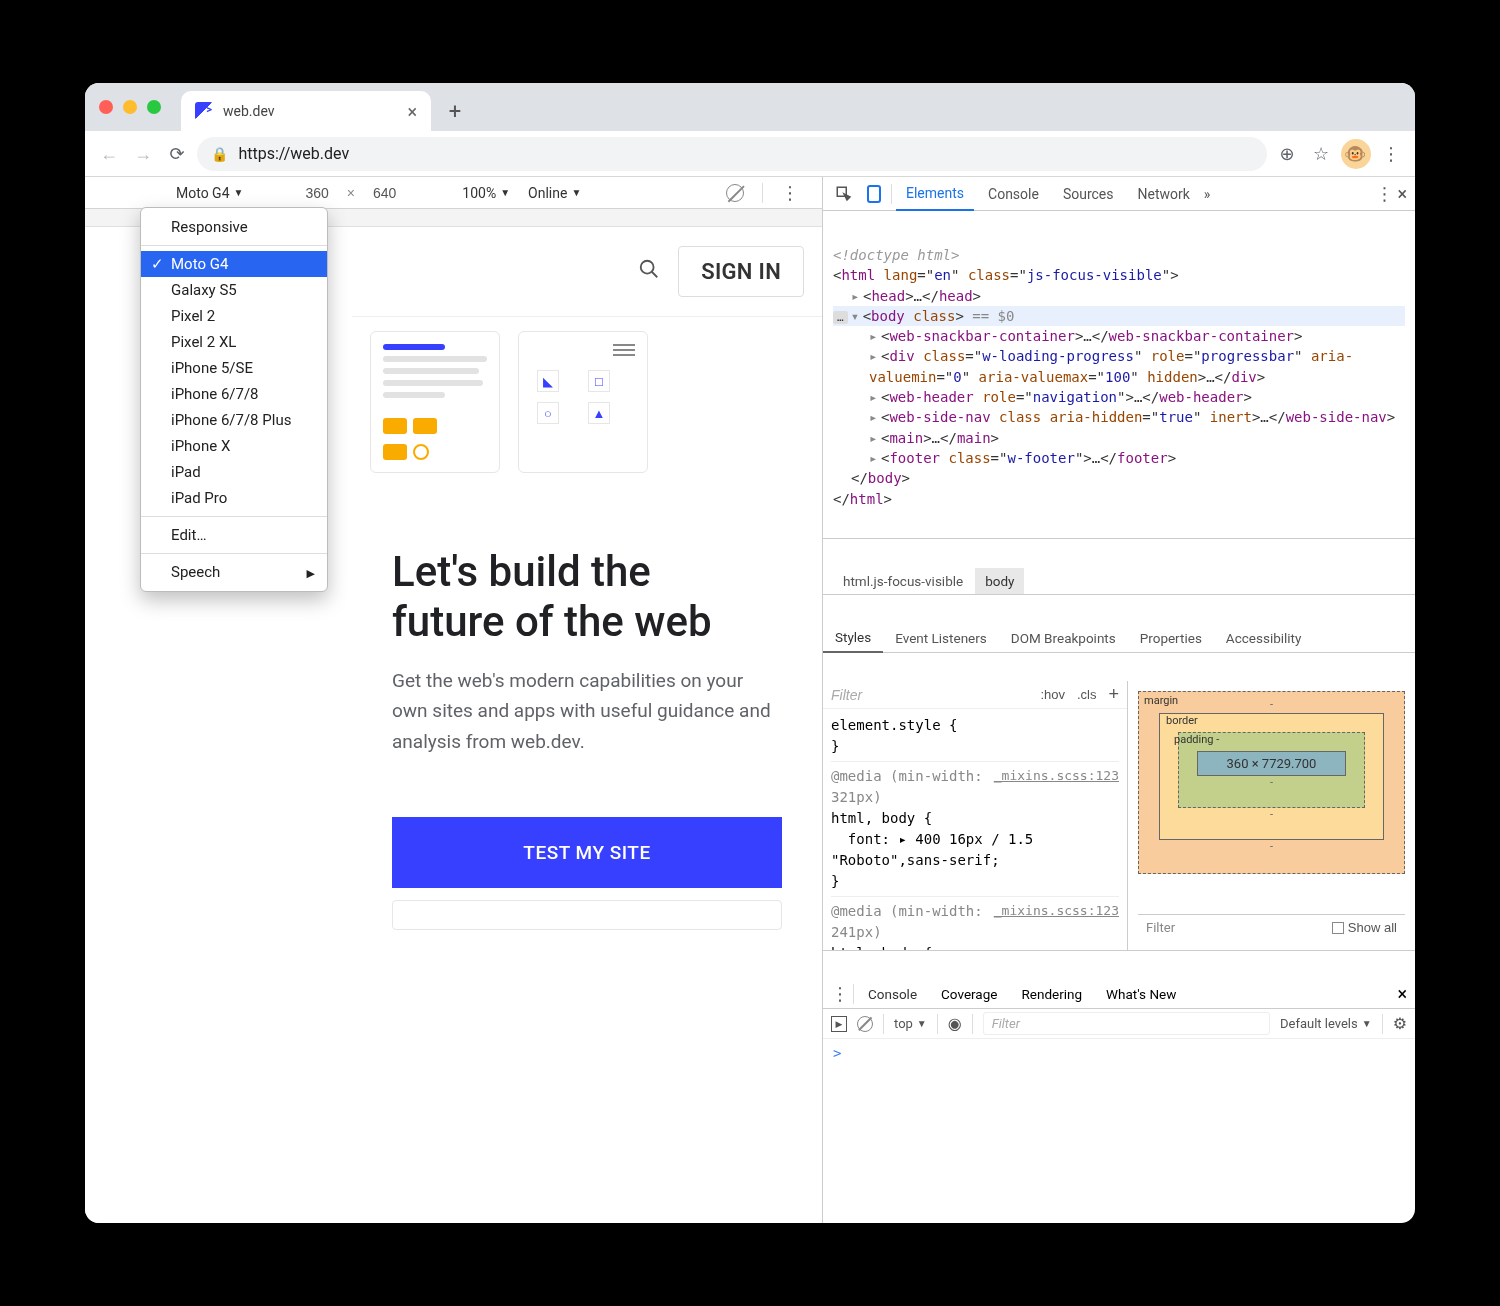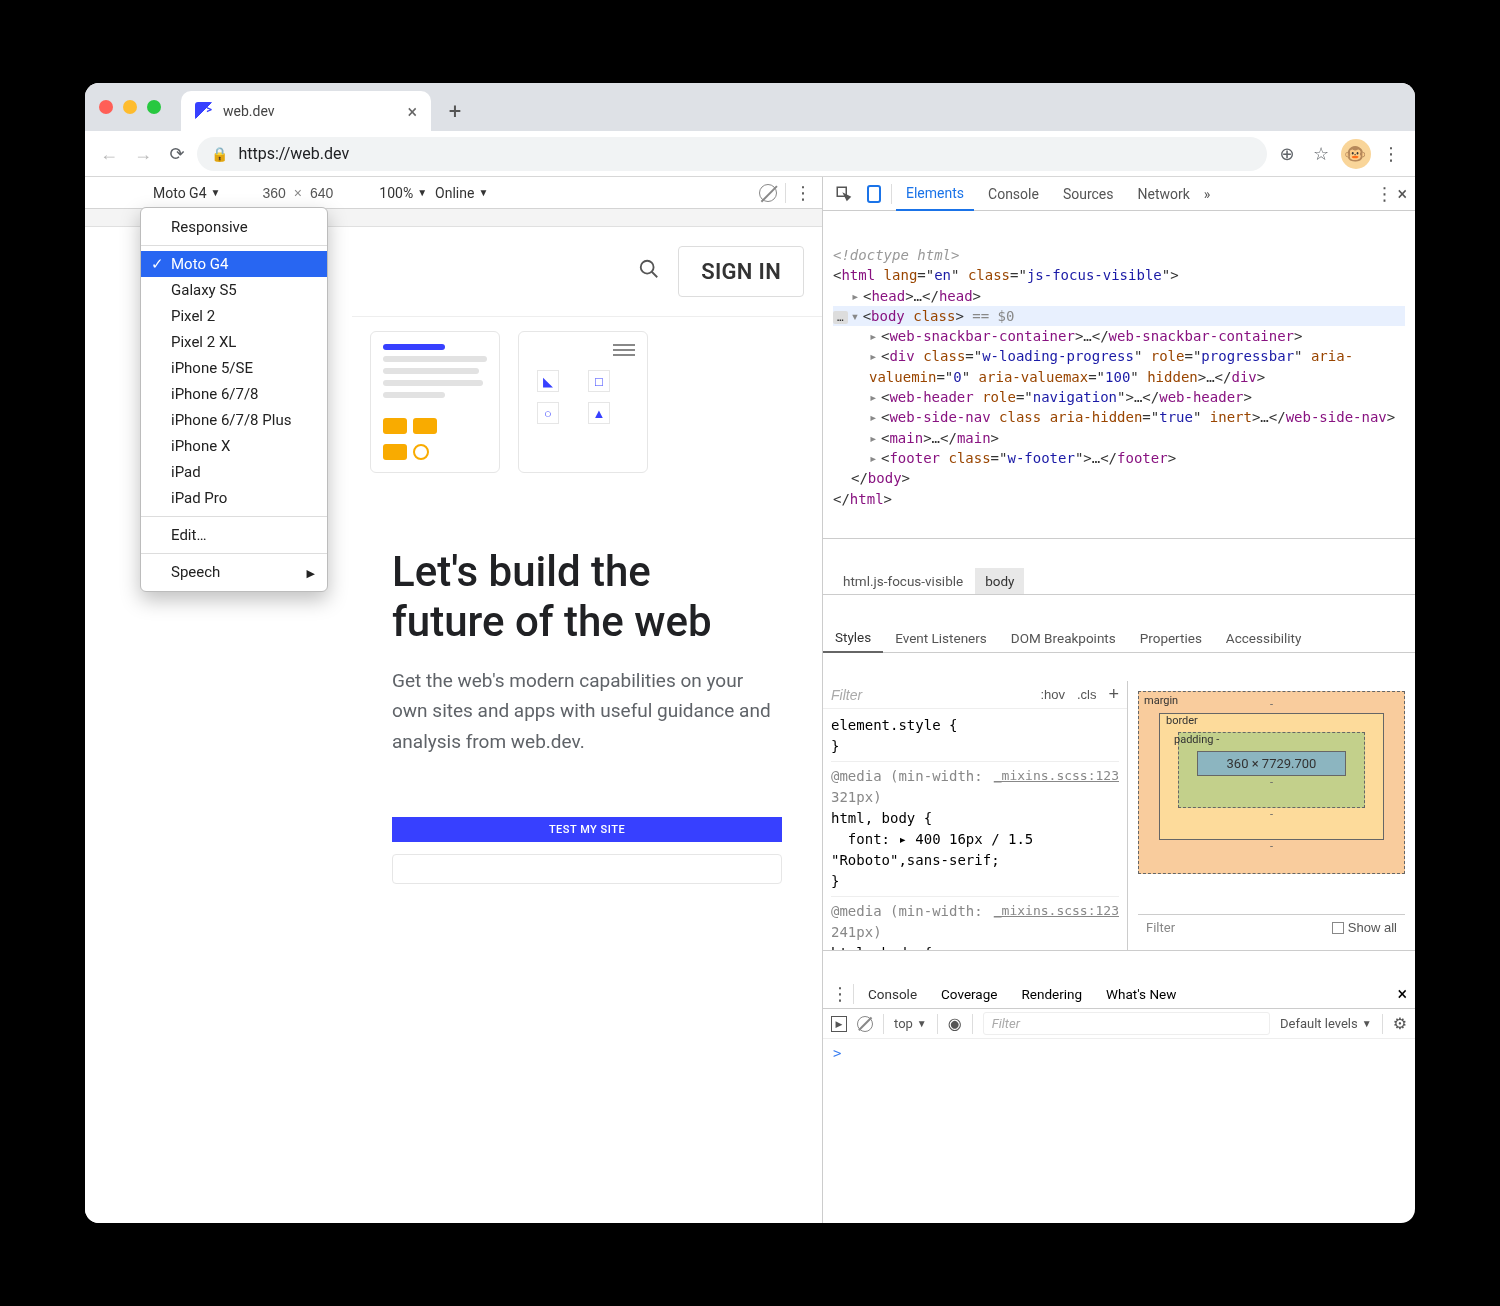--- a/index.html
+++ b/index.html
@@ -83,22 +83,22 @@
 
 .split { flex:1; display:flex; min-height:0; }
 .left { width: 738px; display:flex; flex-direction:column; border-right:1px solid #ccc; }
 .right { flex:1; display:flex; flex-direction:column; min-width:0;gap:28px;}
 
 .devicebar {
   height: 32px;
   border-bottom: 1px solid #d4d4d4;
   display:flex;
   align-items:center;
-  gap: 8px;
-  padding: 0 10px;
+  gap: 18px;
+  padding: 0 23px;
   font-size: 14px;
   color:#333;
   position: relative;
   background:#fff;
 }
 .sel { display:flex;align-items:center;gap:4px;cursor:pointer;}
 .tri { font-size:10px; }
 .dim { color:#555; font-family: sans-serif; font-size:14px; }
 .dim-x { color:#888; }
 .dev-spacer { flex:1; }
@@ -143,21 +143,21 @@
 .card { border:1px solid #e6e6e6; border-radius:6px; padding:12px; width:130px; }
 .lines { display:flex; flex-direction:column; gap:6px;}
 .line { height:6px; border-radius:3px;}
 .line.blue { width:62px; background:#3740ff; }
 .line.gray { background:#e2e2e2;}
 .shapes { display:grid; grid-template-columns: 1fr 1fr; gap:10px; padding:6px;}
 .shape { width:22px; height:22px; border:1px solid #e6e6e6; display:flex;align-items:center;justify-content:center; font-size:13px;}
 .hero { padding: 60px 40px 20px 40px; }
 .hero h1 { font-size:42px; font-weight:500; color:#202124; line-height:1.2;}
 .hero p { font-size:19px; color:#5f6368; margin-top:18px; line-height:1.6;}
-.cta { margin:40px 40px 10px 40px; background:#3740ff; color:#fff; text-align:center; padding:6px; font-size:11px; letter-spacing:0.5px; font-weight:500;}
+.cta { margin:40px 40px 10px 40px; background:#3740ff; color:#fff; text-align:center; padding:24px; font-size:19px; letter-spacing:0.5px; font-weight:500;}
 .below-cta { margin: 12px 40px; height:30px; border:1px solid #e6e6e6; border-radius:4px;}
 
 .dt-tabs {
   height: 34px; border-bottom:1px solid #ccc; display:flex; align-items:center; padding:0 8px; gap:4px; font-size:14px; color:#555;
 }
 .dt-icon { width:26px;height:26px;display:flex;align-items:center;justify-content:center; color:#555;}
 .dt-phone { width:14px;height:18px;border:2px solid #1a73e8;border-radius:3px;}
 .dt-tab { padding: 8px 10px; }
 .dt-tab.active { color:#1a73e8; border-bottom:2px solid #1a73e8; margin-bottom:-1px;}
 .dt-spacer { flex:1; }

